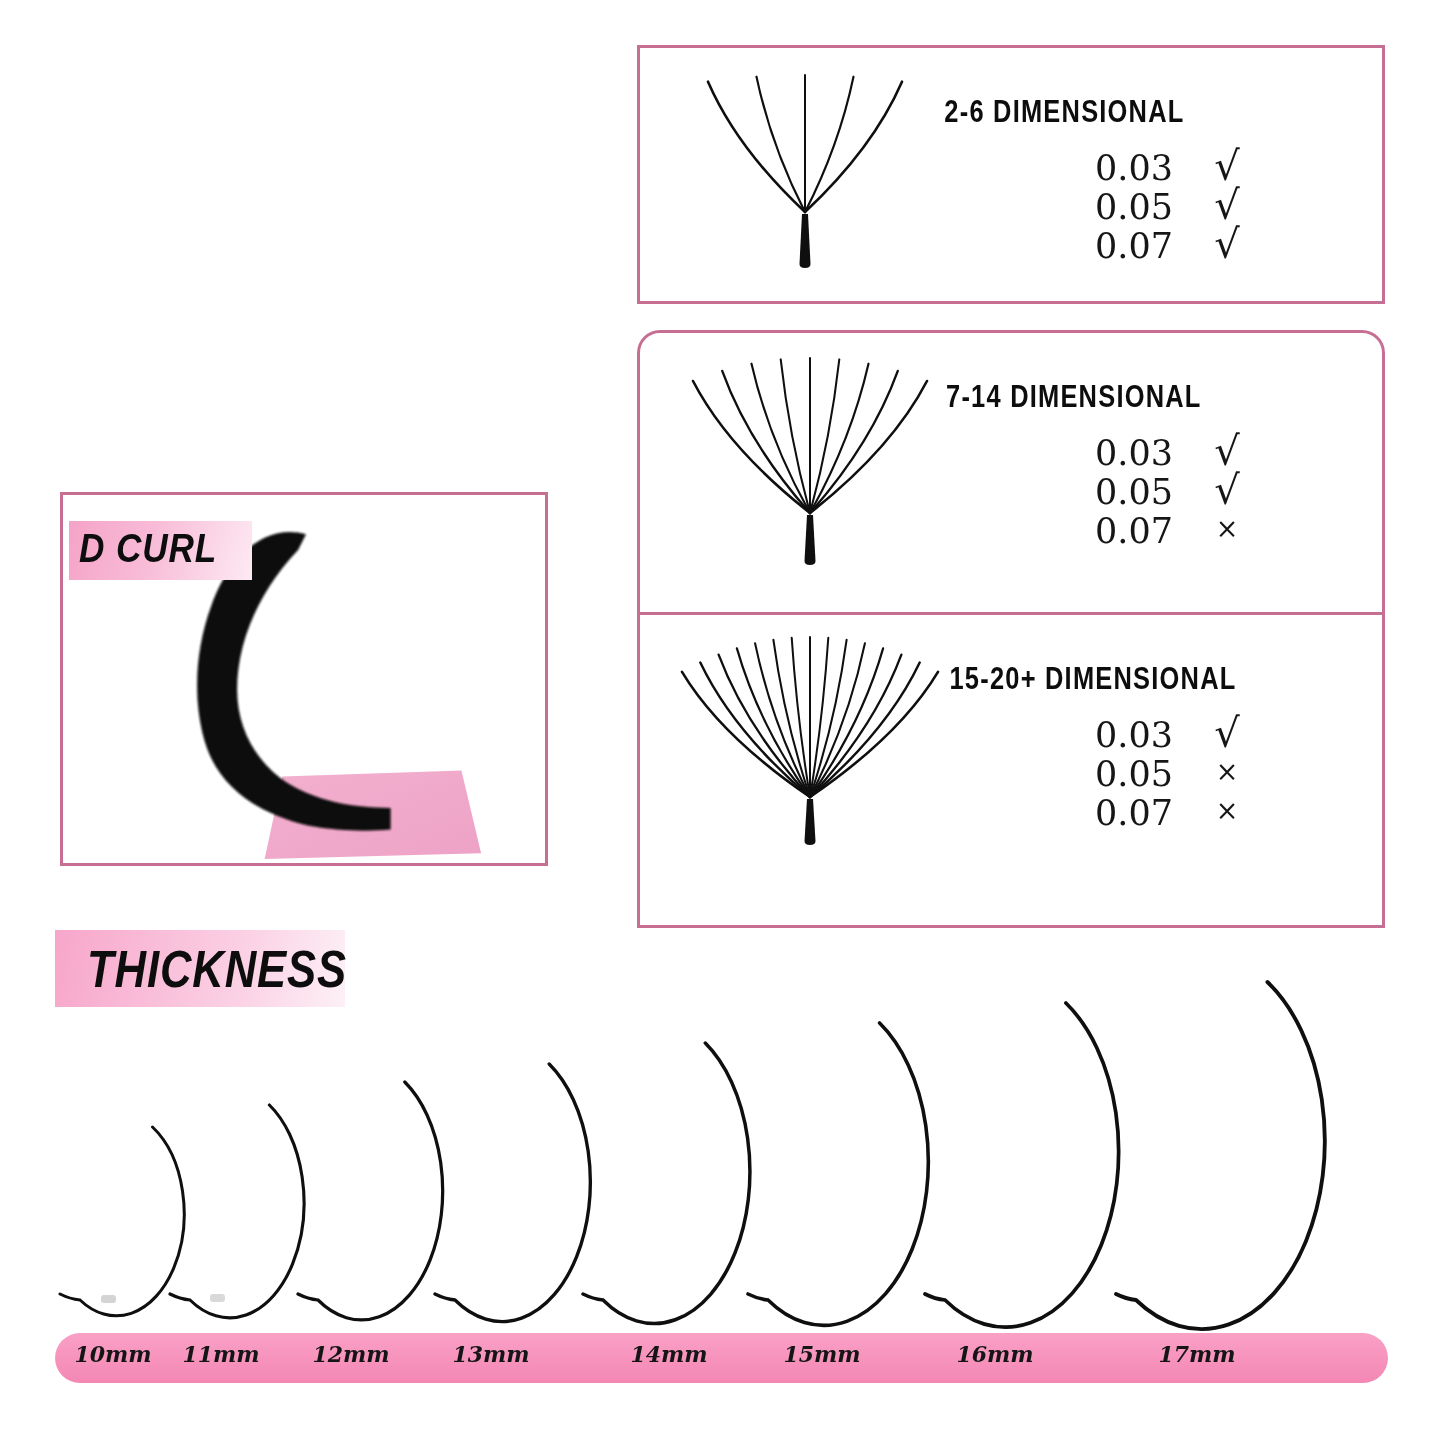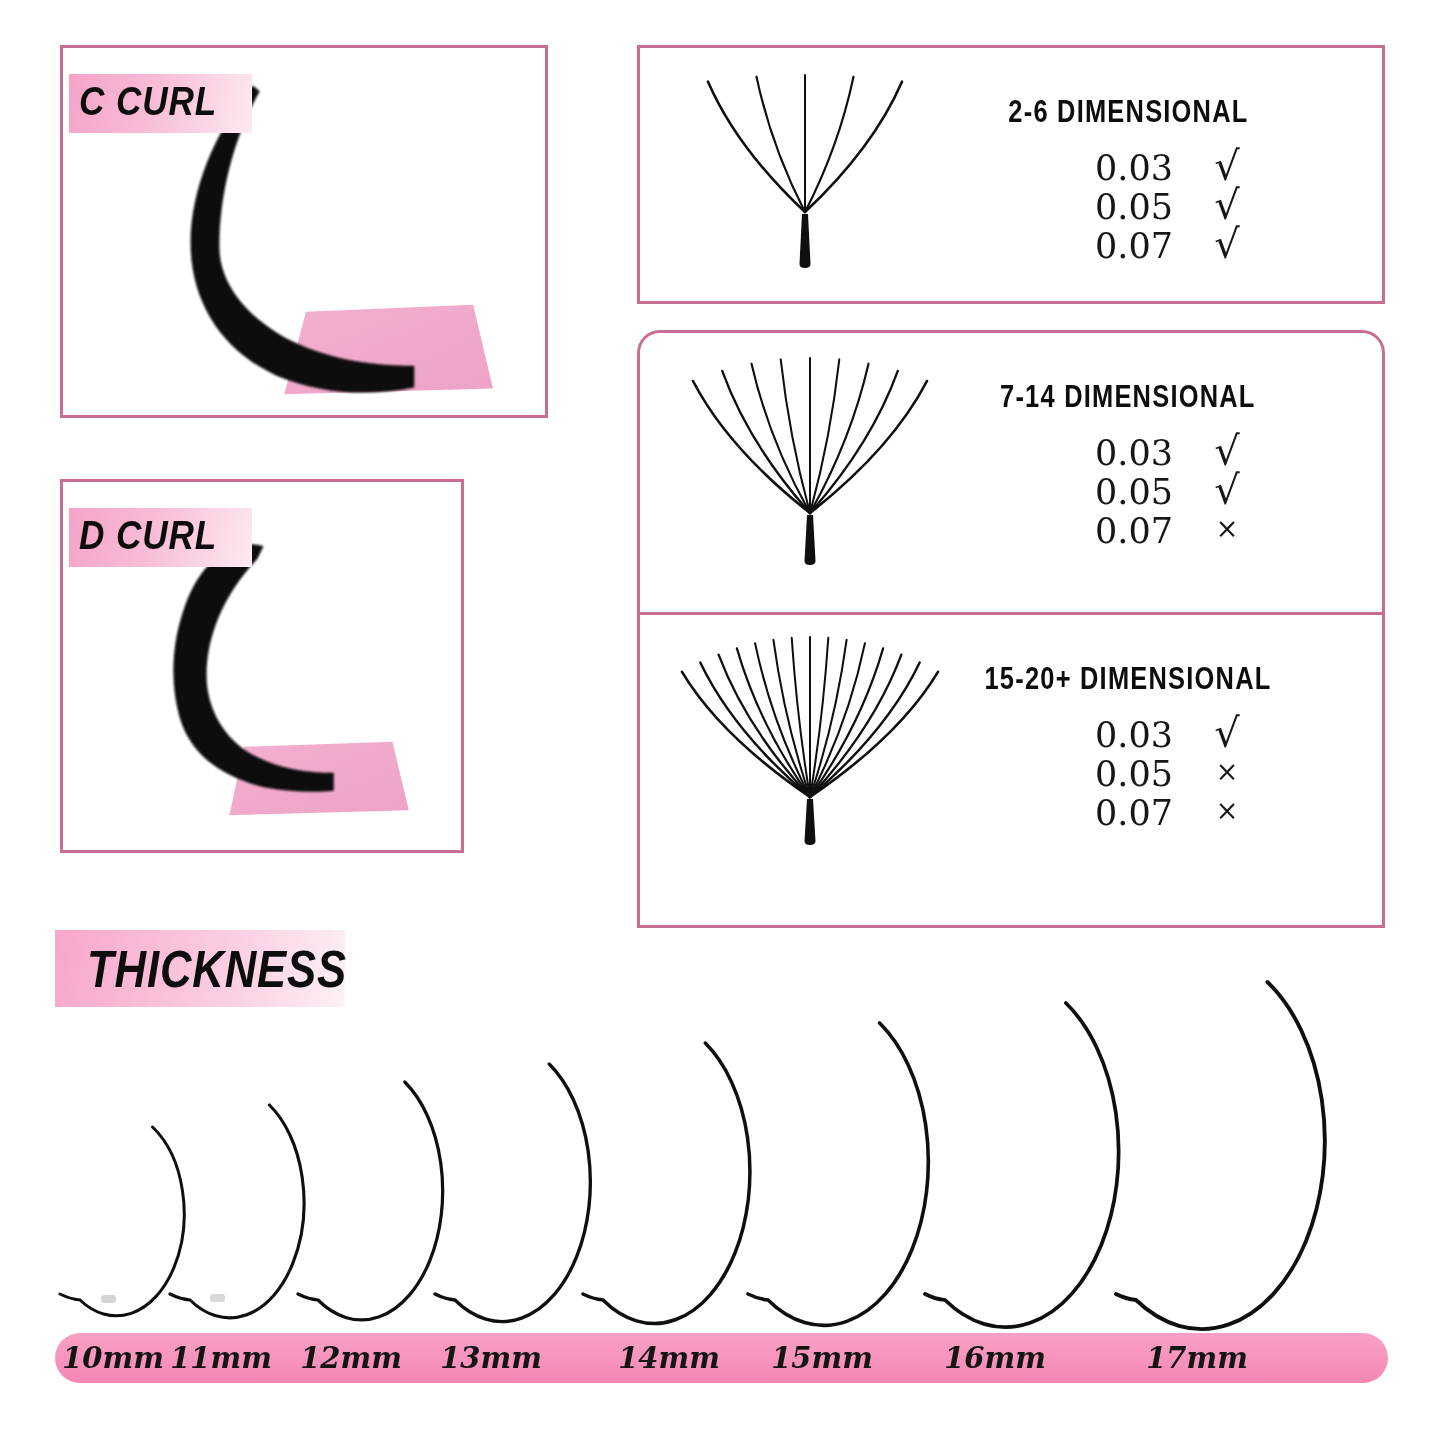--- a/index.html
+++ b/index.html
@@ -2,33 +2,33 @@
 <html style="--card-border: #c76f92; --label-pink: #f5a3c8; --bar-pink: #f487b5; --pad-pink: #eda2c6; --lash-black: #0f0f0f;"><head>
 <meta charset="utf-8">
 <style>
   html,body{margin:0;padding:0;background:#fff;}
   .page{position:relative;width:1445px;height:1445px;background:#ffffff;overflow:hidden;
         font-family:"Liberation Sans",sans-serif;color:#0d0d0d;}
 
   
   .card{position:absolute;background:#fff;border:3px solid var(--card-border,#c76f92);box-sizing:border-box;}
   .card-c{left:60px;top:45px;width:488px;height:373px;}
-  .card-d{left:60px;top:479px;width:404px;height:374px;text-align:right;}
+  .card-d{left:60px;top:492px;width:488px;height:374px;text-align:right;}
 
   .curl-label{position:absolute;left:6px;top:26px;padding:5px 16px 9px 10px;z-index:3;
     background:linear-gradient(105deg,#f5a3c8 0%,#f8bcd7 45%,#fdeaf3 100%);}
   .curl-label span{display:inline-block;font-style:italic;font-weight:bold;font-size:40px;
     letter-spacing:1px;transform:scaleX(0.88);transform-origin:left center;white-space:nowrap;}
 
   .curl-art{position:absolute;left:0;top:0;width:100%;height:100%;}
 
   
   .dim-card{position:absolute;left:637px;width:748px;}
   .fan-svg{position:absolute;width:340px;height:246px;overflow:visible;}
-  .dim-title{position:absolute;left:268px;top:46px;width:440px;text-align:center;}
+  .dim-title{position:absolute;left:278px;top:46px;width:440px;text-align:left;}
   .dim-title span{display:inline-block;font-weight:bold;font-size:31px;letter-spacing:1.5px;
     transform:scaleX(0.82);transform-origin:center;white-space:nowrap;}
   .dim-rows{position:absolute;left:455px;top:100px;}
   .dim-row{height:39px;display:flex;align-items:flex-start;}
   .size{font-family:"DejaVu Serif",serif;font-size:35px;width:94px;color:#161616;}
   .mark{font-family:"DejaVu Serif",serif;font-size:40px;margin-left:16px;width:44px;
     text-align:center;line-height:36px;color:#161616;}
   .mark.cross{font-size:27px;}
 
   
@@ -36,45 +36,27 @@
     background:linear-gradient(100deg,#f7a6ca 0%,#fbd2e5 65%,#fdf0f6 100%);
     display:flex;align-items:center;padding-left:32px;box-sizing:border-box;}
   .thickness-heading span{display:inline-block;font-style:italic;font-weight:bold;font-size:52px;
     letter-spacing:1px;transform:scaleX(0.84);transform-origin:left center;white-space:nowrap;}
 
   .lash-svg{position:absolute;left:0;top:0;width:1445px;height:1445px;pointer-events:none;}
 
   .length-bar{position:absolute;left:55px;top:1333px;width:1333px;height:50px;border-radius:25px;
     background:linear-gradient(180deg,#f9a0c5,var(--bar-pink,#f487b5));}
   .len-label{position:absolute;top:1341px;transform:translateX(-50%);z-index:2;
-    font-family:"DejaVu Serif",serif;font-style:italic;font-weight:bold;font-size:29px;color:#151515;}
+    font-family:"DejaVu Serif",serif;font-style:italic;font-weight:bold;font-size:22px;color:#151515;}
 </style>
 </head>
 <body>
 
 <div class="page">
 
-  <section class="card card-c">
-    <div class="curl-label">
-      <span>C CURL</span>
-    </div>
-    <svg class="curl-art" viewBox="0 0 488 373">
-    <defs>
-      <linearGradient id="padg0" x1="0" y1="0" x2="1" y2="1">
-        <stop offset="0" stop-color="#f3b0cf"></stop>
-        <stop offset="1" stop-color="var(--pad-pink,#ec98c0)"></stop>
-      </linearGradient>
-      <filter id="soft0" x="-10%" y="-10%" width="120%" height="120%">
-        <feGaussianBlur stdDeviation="1.1"></feGaussianBlur>
-      </filter>
-    </defs>
-    <polygon points="246,268 416,261 436,346 224,352" fill="url(#padg0)"></polygon>
-    <path d="M192,38 C152,86 126,150 129,207 C132,262 162,308 216,333 C262,352 310,354 356,345 L356,323 C300,323 258,312 224,294 C186,272 158,240 158,202 C158,150 172,92 199,44 Z" fill="#0b0b0b" filter="url(#soft0)"></path>
-      </svg>
-  </section>
 
   <section class="card card-d">
     <div class="curl-label">
       <span>D CURL</span>
     </div>
     <svg class="curl-art" viewBox="0 0 488 374">
     <defs>
       <linearGradient id="padg1" x1="0" y1="0" x2="1" y2="1">
         <stop offset="0" stop-color="#f3b0cf"></stop>
         <stop offset="1" stop-color="var(--pad-pink,#ec98c0)"></stop>

